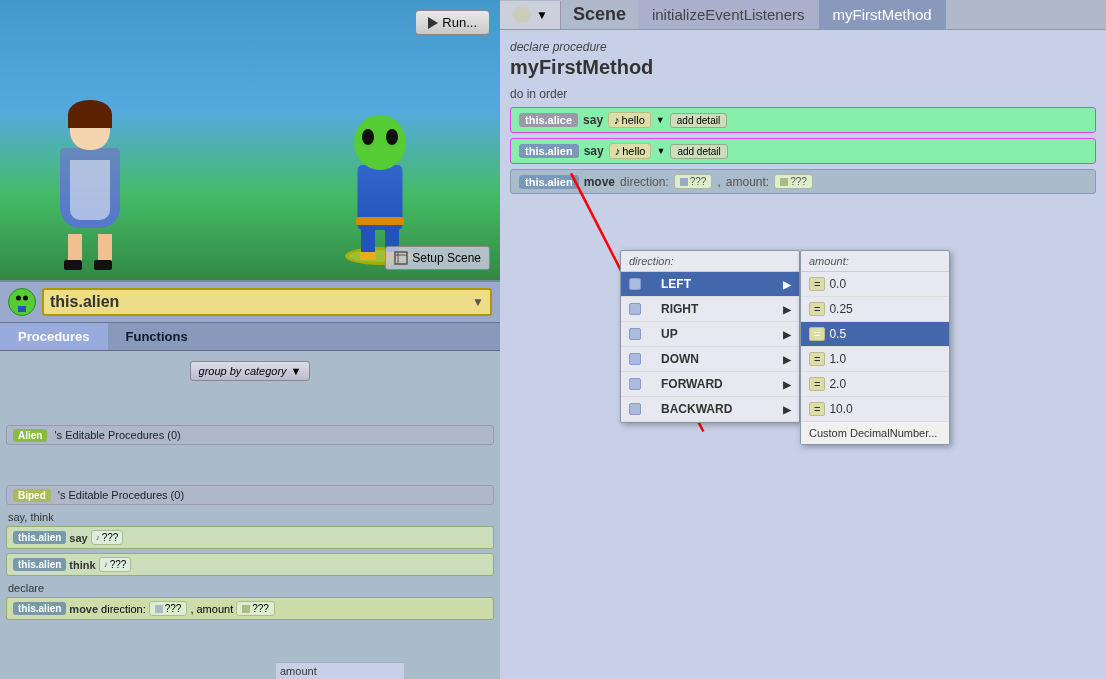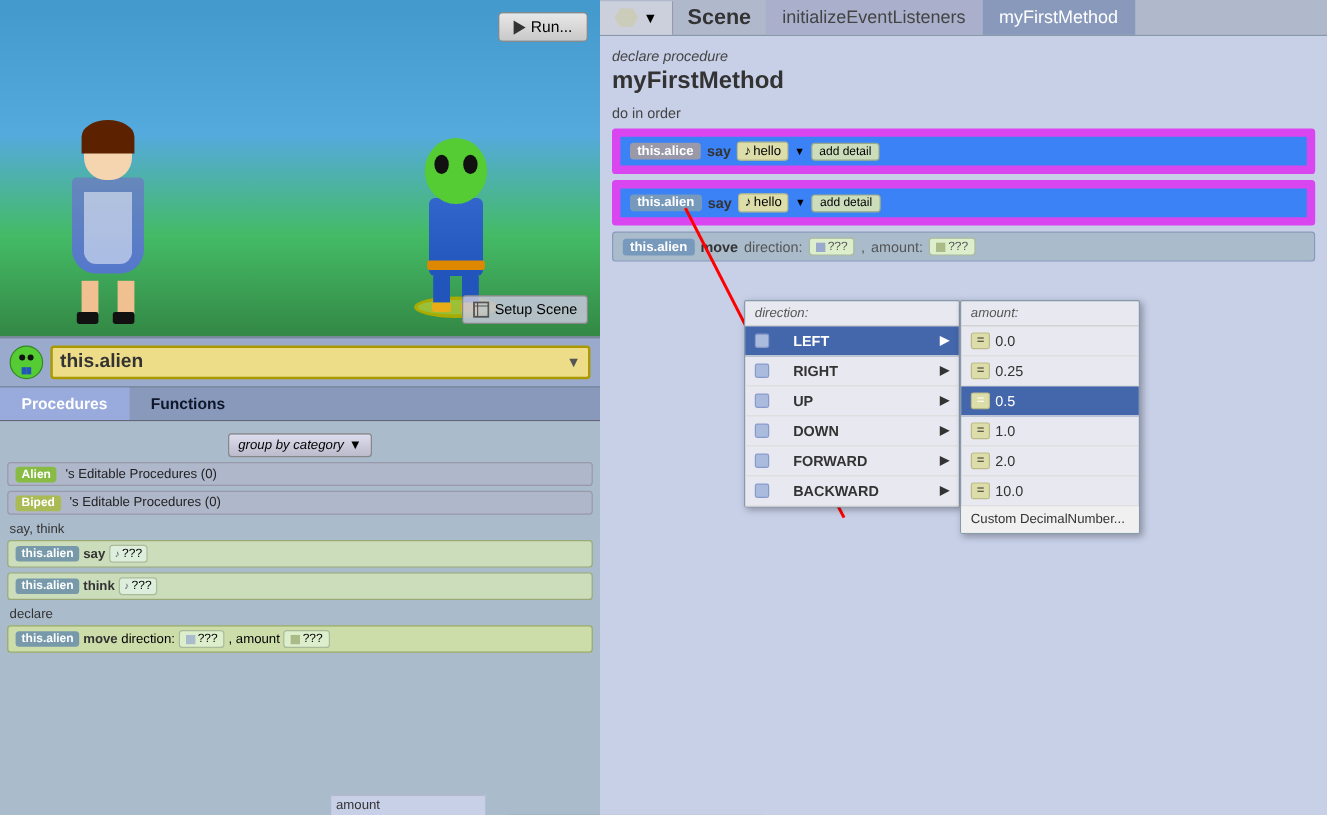--- a/index.html
+++ b/index.html
@@ -28,21 +28,21 @@
     .tab { padding: 6px 18px; font-size: 13px; font-weight: bold; cursor: pointer; color: #fff; }
     .tab.active { background: #99aadd; color: #fff; }
     .tab.inactive { color: #0f172a; }
 
     
     .procedures-area { flex: 1; background: #aabbcc; overflow-y: auto; padding: 6px; }
     .group-by-row { display: flex; justify-content: center; padding: 4px 6px; font-style: italic; }
     .group-by-btn { background: linear-gradient(180deg, #dde, #bbc); border: 1px solid #888; border-radius: 3px; padding: 3px 8px; font-size: 11px; cursor: pointer; display: flex; align-items: center; gap: 4px; }
 
     .section-label { font-size: 11px; color: #333; margin: 6px 0 3px 2px; }
-    .editable-proc { background: rgba(180,180,200,0.5); border: 1px solid #9999aa; border-radius: 3px; padding: 3px 6px; margin-bottom: 4px; font-size: 11px; color: #222; }
+    .editable-proc { background: rgba(180,180,200,0.5); border: 1px solid #9999aa; border-radius: 3px; padding: 3px 6px; margin-bottom: 4px; font-size: 11px; color: #222; margin-top: 40px; }
     .editable-proc .badge { background: #88bb44; color: white; border-radius: 3px; padding: 1px 5px; font-size: 10px; font-weight: bold; margin-right: 4px; }
     .editable-proc .badge2 { background: #aabb55; color: white; border-radius: 3px; padding: 1px 5px; font-size: 10px; font-weight: bold; margin-right: 4px; }
     .code-block { background: #ccddbb; border: 1px solid #99aa77; border-radius: 3px; padding: 3px 6px; margin-bottom: 4px; display: flex; align-items: center; gap: 3px; font-size: 11px; }
     .code-badge { background: #7799aa; color: #fff; border-radius: 3px; padding: 1px 5px; font-size: 10px; font-weight: bold; }
     .code-keyword { font-weight: bold; color: #333; }
     .code-param { background: #ddeedd; border: 1px solid #aabb99; border-radius: 3px; padding: 1px 4px; font-size: 10px; display: flex; align-items: center; gap: 2px; }
     .param-icon { font-size: 8px; color: #556; }
     .move-block { background: #ccddaa; border: 1px solid #99aa66; border-radius: 3px; padding: 3px 6px; display: flex; align-items: center; gap: 3px; font-size: 11px; flex-wrap: wrap; }
 
     
@@ -55,21 +55,21 @@
     .scene-title { font-size: 18px; font-weight: bold; color: #333; padding: 0 12px; }
     .scene-method-tab { background: #aab0cc; padding: 6px 14px; font-size: 15px; color: #444; cursor: pointer; }
     .scene-method-tab.active { background: #8899bb; color: #fff; }
 
     
     .method-content { flex: 1; background: #c8d0e8; padding: 10px; position: relative; overflow: hidden; }
     .declare-label { font-size: 12px; color: #444; font-style: italic; margin-bottom: 2px; }
     .method-title { font-size: 20px; font-weight: bold; color: #333; margin-bottom: 8px; }
     .do-in-order { font-size: 12px; color: #444; margin-bottom: 6px; }
 
-    .stmt-row { background: #3b82f6; border: 7px solid #d946ef; border-radius: 3px; padding: 4px 8px; margin-bottom: 5px; display: flex; align-items: center; gap: 5px; font-size: 12px; }
+    .stmt-row { background: #86efac; border: 1px solid #d946ef; border-radius: 3px; padding: 4px 8px; margin-bottom: 5px; display: flex; align-items: center; gap: 5px; font-size: 12px; }
     .stmt-badge { background: #7799cc; color: white; border-radius: 3px; padding: 1px 6px; font-size: 11px; font-weight: bold; }
     .stmt-keyword { font-weight: bold; color: #333; }
     .stmt-string { background: #ddddaa; border: 1px solid #bbbb88; border-radius: 3px; padding: 1px 5px; font-size: 11px; display: flex; align-items: center; gap: 2px; }
     .stmt-add-detail { background: #ccddbb; border: 1px solid #99aa88; border-radius: 3px; padding: 1px 6px; font-size: 10px; }
     .stmt-param { background: #ddeecc; border: 1px solid #aabb99; border-radius: 3px; padding: 1px 5px; font-size: 10px; display: flex; align-items: center; gap: 2px; }
 
     .move-stmt { background: #aabbcc; border: 1px solid #8899bb; border-radius: 3px; padding: 4px 8px; margin-bottom: 5px; display: flex; align-items: center; gap: 5px; font-size: 12px; color: #555; }
 
     
     .direction-dropdown { position: absolute; top: 220px; left: 120px; background: #e8e8f0; border: 1px solid #8899aa; border-radius: 2px; width: 180px; z-index: 10; box-shadow: 2px 2px 6px rgba(0,0,0,0.3); }

